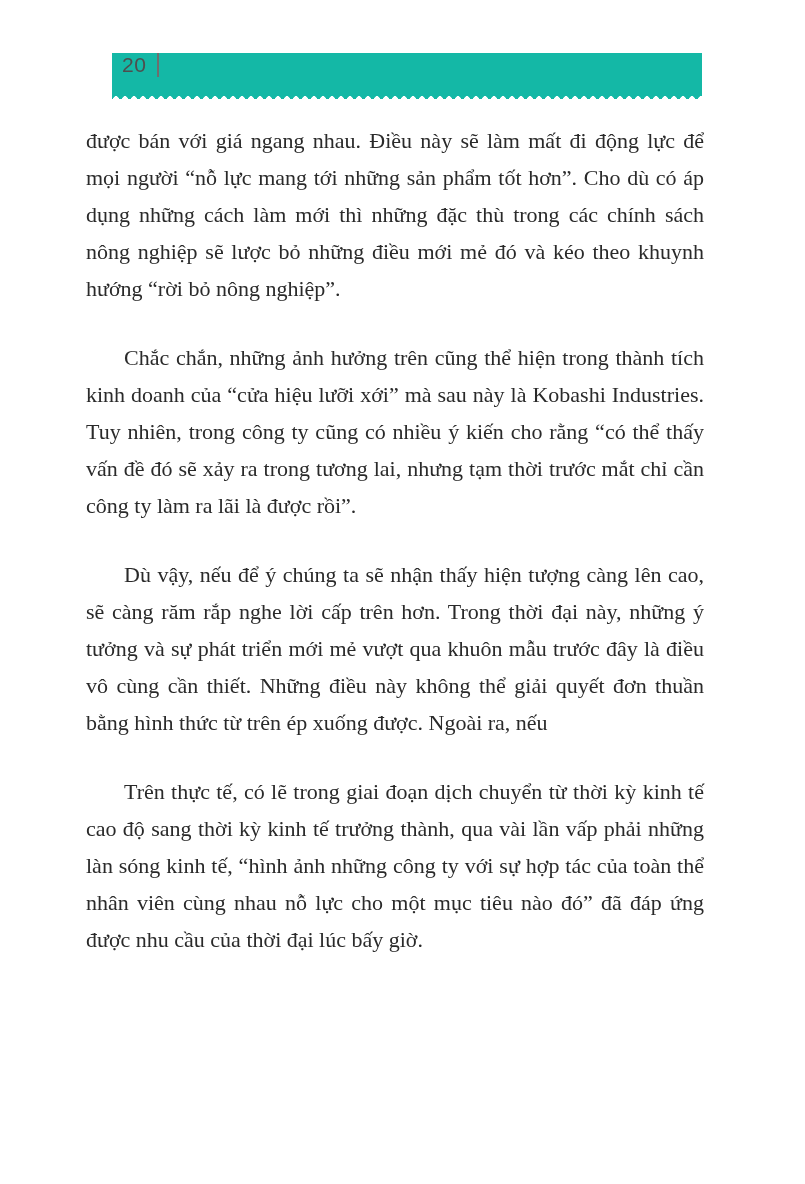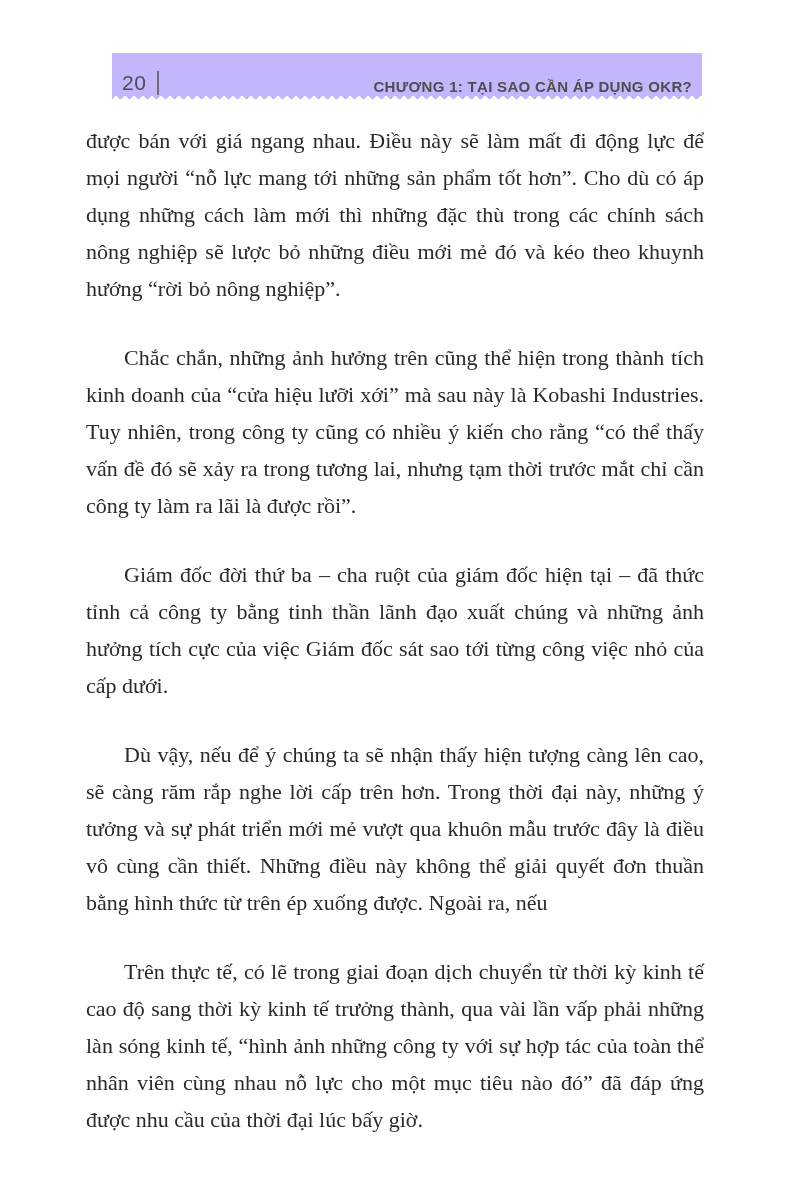--- a/index.html
+++ b/index.html
@@ -15,24 +15,24 @@
     font-family: "Liberation Serif", serif;
   }
 
   
   .page-header {
     position: absolute;
     left: 112px;
     top: 53px;
     width: 590px;
     height: 46px;
-    background: #c4b5fd;
+    background: #14b8a6;
     box-sizing: border-box;
     display: flex;
-    align-items: flex-end;
+    align-items: flex-start;
     justify-content: space-between;
     padding: 0 10px 4px 10px;
   }
   
   .page-header::after {
     content: "";
     position: absolute;
     left: 0;
     right: 0;
     bottom: 0;
@@ -88,22 +88,20 @@
   }
 </style>
 </head>
 <body>
 
 <header class="page-header">
   <div class="header-left">
     <span class="page-number">20</span>
     <span class="header-divider"></span>
   </div>
-  <div class="chapter-title">CHƯƠNG 1: TẠI SAO CẦN ÁP DỤNG OKR?</div>
 </header>
 
 <main class="page-body">
   <p>được bán với giá ngang nhau. Điều này sẽ làm mất đi động lực để mọi người “nỗ lực mang tới những sản phẩm tốt hơn”. Cho dù có áp dụng những cách làm mới thì những đặc thù trong các chính sách nông nghiệp sẽ lược bỏ những điều mới mẻ đó và kéo theo khuynh hướng “rời bỏ nông nghiệp”.</p>
   <p class="indent">Chắc chắn, những ảnh hưởng trên cũng thể hiện trong thành tích kinh doanh của “cửa hiệu lưỡi xới” mà sau này là Kobashi Industries. Tuy nhiên, trong công ty cũng có nhiều ý kiến cho rằng “có thể thấy vấn đề đó sẽ xảy ra trong tương lai, nhưng tạm thời trước mắt chỉ cần công ty làm ra lãi là được rồi”.</p>
-  <p class="indent">Giám đốc đời thứ ba – cha ruột của giám đốc hiện tại – đã thức tỉnh cả công ty bằng tinh thần lãnh đạo xuất chúng và những ảnh hưởng tích cực của việc Giám đốc sát sao tới từng công việc nhỏ của cấp dưới.</p>
   <p class="indent">Dù vậy, nếu để ý chúng ta sẽ nhận thấy hiện tượng càng lên cao, sẽ càng răm rắp nghe lời cấp trên hơn. Trong thời đại này, những ý tưởng và sự phát triển mới mẻ vượt qua khuôn mẫu trước đây là điều vô cùng cần thiết. Những điều này không thể giải quyết đơn thuần bằng hình thức từ trên ép xuống được. Ngoài ra, nếu</p>
   <p class="indent">Trên thực tế, có lẽ trong giai đoạn dịch chuyển từ thời kỳ kinh tế cao độ sang thời kỳ kinh tế trưởng thành, qua vài lần vấp phải những làn sóng kinh tế, “hình ảnh những công ty với sự hợp tác của toàn thể nhân viên cùng nhau nỗ lực cho một mục tiêu nào đó” đã đáp ứng được nhu cầu của thời đại lúc bấy giờ.</p>
 </main>
 
 </body></html>

